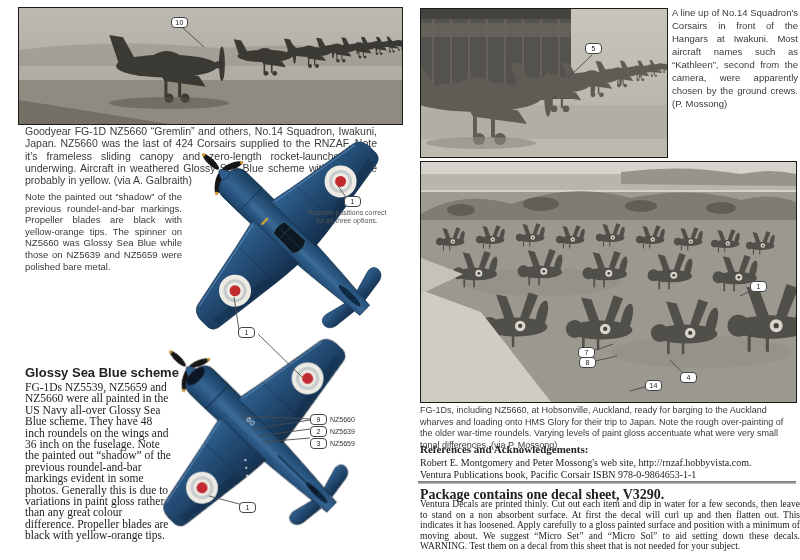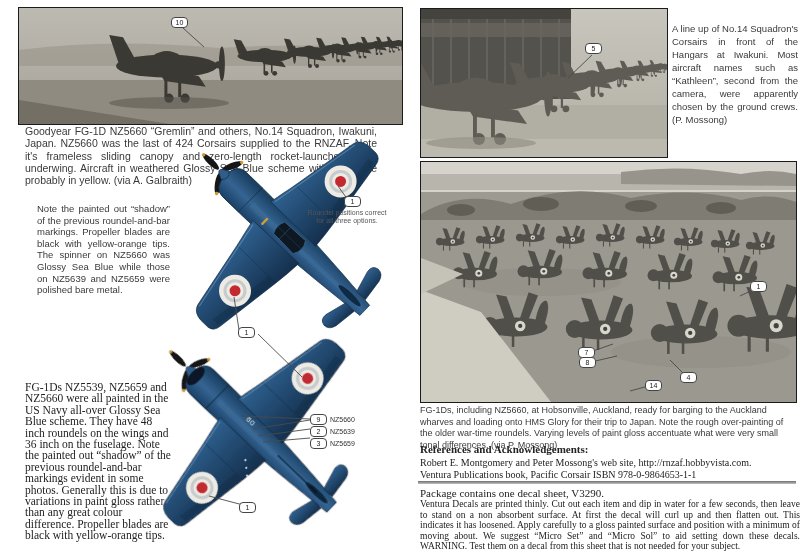--- a/index.html
+++ b/index.html
@@ -80,23 +80,24 @@
         <use href="#sil-side" transform="translate(380,35) scale(0.24)"></use>
       </g>
       <ellipse cx="150" cy="95" rx="60" ry="6" fill="#55524a" opacity="0.5"></ellipse>
     </svg>
   </figure>
   <div class="callout" style="left:171px;top:17px;">10</div>
 
   <p class="cap-sans" style="left:25px;top:125px;width:352px;font-size:10.5px;line-height:12.3px;margin:0;">Goodyear FG-1D NZ5660 “Gremlin” and others, No.14 Squadron, Iwakuni, Japan. NZ5660 was the last of 424 Corsairs supplied to the RNZAF. Note it's frameless sliding canopy and zero-length rocket-launcher stubs underwing. Aircraft in weathered Glossy Sea Blue scheme with the name probably in yellow. (via A. Galbraith)</p>
 
   <div class="abs" style="left:25px;top:191px;width:157px;font-size:9.5px;line-height:11.6px;text-align:justify;color:#3a3a3a;">
-    <p style="margin:12px;">Note the painted out “shadow” of the previous roundel-and-bar markings. Propeller blades are black with yellow-orange tips. The spinner on NZ5660 was Glossy Sea Blue while those on NZ5639 and NZ5659 were polished bare metal.</p>
+    <p style="margin:0;">Note the painted out “shadow” of the previous roundel-and-bar markings. Propeller blades are black with yellow-orange tips. The spinner on NZ5660 was Glossy Sea Blue while those on NZ5639 and NZ5659 were polished bare metal.</p>
   </div>
 
+  <h3 class="h-sans" style="left:25px;top:365px;font-size:13px;margin:0;">Glossy Sea Blue scheme</h3>
   <p class="abs serif" style="left:25px;top:382px;width:148px;font-size:11.5px;line-height:11.4px;margin:0;">FG-1Ds NZ5539, NZ5659 and NZ5660 were all painted in the US Navy all-over Glossy Sea Blue scheme. They have 48 inch roundels on the wings and 36 inch on the fuselage. Note the painted out “shadow” of the previous roundel-and-bar markings evident in some photos. Generally this is due to variations in paint gloss rather than any great colour difference. Propeller blades are black with yellow-orange tips.</p>
 
   <svg id="illo" width="330" height="440" viewBox="0 0 330 440" style="left:100px;top:120px;">
     <defs>
       <linearGradient id="gf" x1="0" y1="0" x2="1" y2="0">
         <stop offset="0" stop-color="#1a4066"></stop>
           <stop offset="0.45" stop-color="#356492"></stop>
         <stop offset="1" stop-color="#173c5d"></stop>
       </linearGradient>
       <linearGradient id="gw" x1="0" y1="0" x2="0" y2="1">
@@ -214,21 +215,21 @@
         <use href="#sil-side" transform="translate(198,64) scale(0.45)"></use>
         <use href="#sil-side" transform="translate(217,61) scale(0.35)"></use>
         <use href="#sil-side" transform="translate(231,59) scale(0.28)"></use>
         <use href="#sil-side" transform="translate(240,57) scale(0.22)"></use>
       </g>
       <ellipse cx="60" cy="134" rx="55" ry="6" fill="#8d8a80" opacity="0.6"></ellipse>
     </svg>
   </figure>
   <div class="callout" style="left:585px;top:43px;">5</div>
 
-  <p class="cap-sans" style="left:672px;top:22px;width:126px;font-size:9.5px;line-height:13px;margin:0;">A line up of No.14 Squadron's Corsairs in front of the Hangars at Iwakuni. Most aircraft names such as “Kathleen”, second from the camera, were apparently chosen by the ground crews. (P. Mossong)</p>
+  <p class="cap-sans" style="left:672px;top:6px;width:126px;font-size:9.5px;line-height:13px;margin:0;">A line up of No.14 Squadron's Corsairs in front of the Hangars at Iwakuni. Most aircraft names such as “Kathleen”, second from the camera, were apparently chosen by the ground crews. (P. Mossong)</p>
 
   <figure class="photo" style="left:420px;top:161px;width:375px;height:240px;">
     <svg width="375" height="240" viewBox="0 0 375 240">
       <rect width="375" height="240" fill="#9d9a91"></rect>
       <rect width="375" height="30" fill="#d5d3cc"></rect>
       <rect y="12" width="375" height="16" fill="#b8b5ac"></rect>
       <path d="M200,10 Q260,2 320,12 Q350,6 375,12 L375,24 L200,22 Z" fill="#97948b"></path>
       <path d="M0,52 Q40,28 90,42 Q150,20 210,36 Q270,24 320,38 Q350,30 375,40 L375,60 L0,60 Z" fill="#7f7c73"></path>
       <g fill="#615e56">
         <ellipse cx="40" cy="48" rx="14" ry="6"></ellipse>
@@ -272,21 +273,21 @@
   <p class="cap-sans" style="left:420px;top:405px;width:378px;font-size:9px;line-height:11.5px;margin:0;text-align:left;">FG-1Ds, including NZ5660, at Hobsonville, Auckland, ready for barging to the Auckland wharves and loading onto HMS Glory for their trip to Japan. Note the rough over-painting of the older war-time roundels. Varying levels of paint gloss accentuate what were very small tonal differences. (via P. Mossong)</p>
 
   <h4 class="abs serif" style="left:420px;top:443px;font-size:11px;font-weight:bold;margin:0;">References and Acknowledgements:</h4>
   <div class="abs serif" style="left:420px;top:457px;width:378px;font-size:10px;line-height:11.5px;">
     <div>Robert E. Montgomery and Peter Mossong's web site, http://rnzaf.hobbyvista.com.</div>
     <div>Ventura Publications book, Pacific Corsair ISBN 978-0-9864653-1-1</div>
   </div>
 
   <div class="divider" style="left:418px;top:481px;width:378px;"></div>
 
-  <h4 class="abs serif" style="left:420px;top:487px;font-size:11px;font-weight:normal;margin:0;">Package contains one decal sheet, V3290.</h4>
+  <h4 class="abs serif" style="left:420px;top:487px;font-size:14px;font-weight:bold;margin:0;">Package contains one decal sheet, V3290.</h4>
   <p class="abs serif" style="left:420px;top:499px;width:380px;font-size:9.5px;line-height:10.5px;margin:0;text-align:justify;">Ventura Decals are printed thinly. Cut out each item and dip in water for a few seconds, then leave to stand on a non absorbent surface. At first the decal will curl up and then flatten out. This indicates it has loosened. Apply carefully to a gloss painted surface and position with a minimum of moving about. We suggest “Micro Set” and “Micro Sol” to aid setting down these decals. WARNING. Test them on a decal from this sheet that is not needed for your subject.</p>
 
   <svg id="leaders" width="800" height="560" viewBox="0 0 800 560">
     <g stroke="#4a4a4a" stroke-width="0.9" fill="none">
       <line x1="183" y1="28" x2="204" y2="47"></line>
       <line x1="592" y1="55" x2="568" y2="78"></line>
       <line x1="757" y1="288" x2="740" y2="296"></line>
       <line x1="590" y1="352" x2="613" y2="344"></line>
       <line x1="591" y1="362" x2="617" y2="356"></line>
       <line x1="687" y1="377" x2="670" y2="360"></line>

